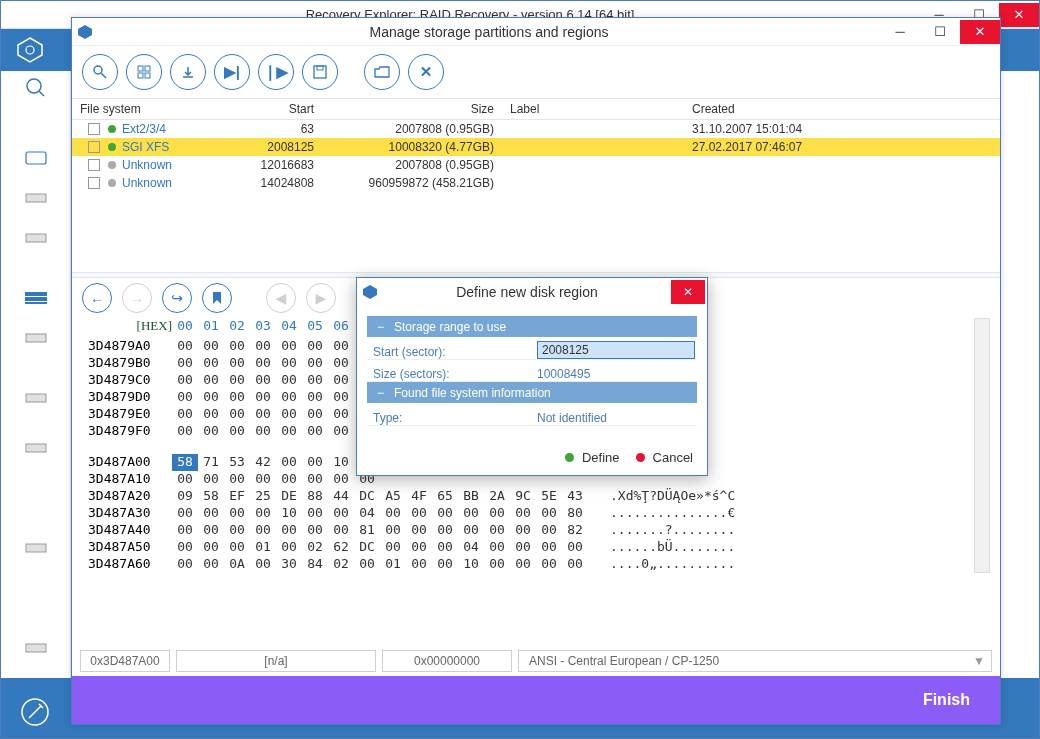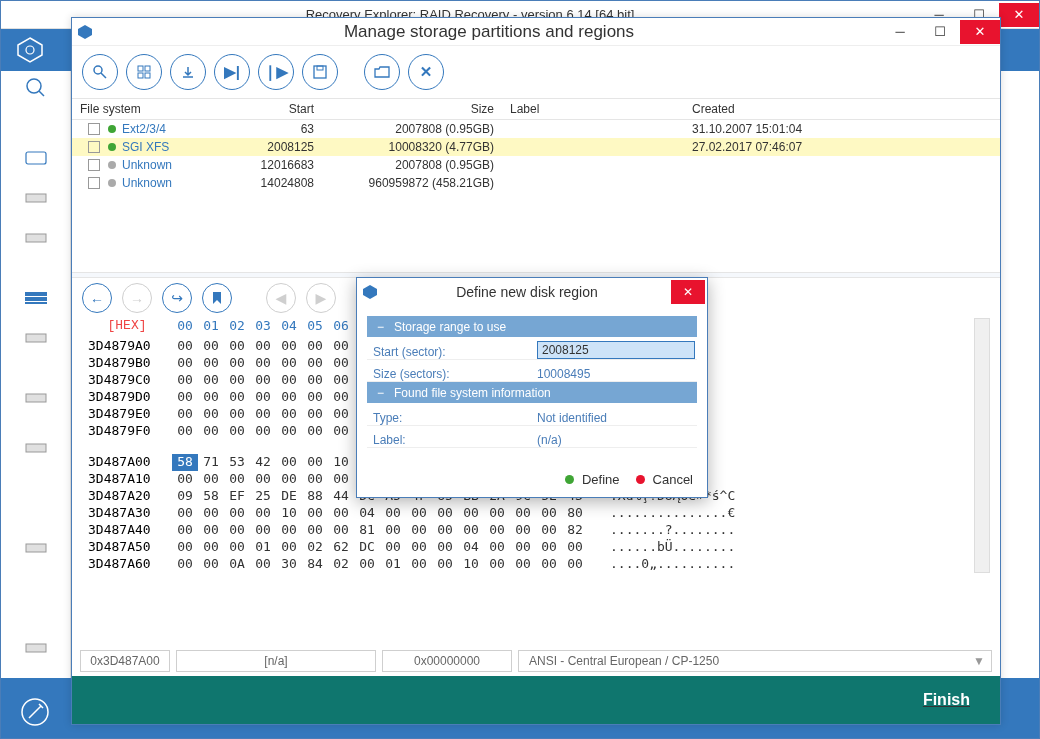--- a/index.html
+++ b/index.html
@@ -12,68 +12,68 @@
   .win-btn.close { background: #e8132e; color: #fff; }
   .ribbon { height: 42px; background: #3478bd; display: flex; align-items: center; padding: 0 12px; }
   .ribbon-icon { width: 34px; height: 34px; display: flex; align-items: center; justify-content: center; color: #fff; }
   .left-rail { position: absolute; left: 0; top: 70px; width: 70px; bottom: 60px; background: #fff; border-right: 1px solid #e5e5e5; }
   .rail-item { height: 34px; display: flex; align-items: center; justify-content: center; margin-bottom: 6px; }
   .footer-bar { position: absolute; left: 0; bottom: 0; right: 0; height: 60px; background: #3478bd; }
 
   .inner-window { position: absolute; left: 70px; top: 16px; width: 930px; height: 708px; background: #fff; border: 1px solid #4a7db8; box-shadow: 0 0 8px rgba(0,0,0,0.15); }
   .inner-titlebar { height: 28px; display: flex; align-items: center; background: #fff; border-bottom: 1px solid #eee; }
   .inner-icon { width: 26px; display: flex; align-items: center; justify-content: center; }
-  .inner-title { flex: 1; text-align: center; font-size: 17px; color: #333; }
+  .inner-title { flex: 1; text-align: center; font-size: 14px; color: #333; }
 
   .toolbar { height: 52px; display: flex; align-items: center; padding: 0 10px; gap: 8px; }
   .tb-btn { width: 36px; height: 36px; border: 1.5px solid #3478bd; border-radius: 50%; display: flex; align-items: center; justify-content: center; color: #3478bd; font-size: 15px; font-weight: bold; }
 
   .table-header { display: flex; background: #fff; border-top: 1px solid #e5e5e5; border-bottom: 1px solid #e5e5e5; height: 22px; font-size: 12px; color: #333; }
   .col-fs { width: 150px; padding-left: 8px; display: flex; align-items: center; }
   .col-start { width: 110px; text-align: right; padding-right: 18px; display: flex; align-items: center; justify-content: flex-end; }
   .col-size { width: 170px; text-align: right; padding-right: 8px; display: flex; align-items: center; justify-content: flex-end; }
   .col-label { width: 180px; padding-left: 8px; display: flex; align-items: center; }
   .col-created { flex: 1; padding-left: 10px; display: flex; align-items: center; }
   .table-body { }
   .table-row { display: flex; height: 18px; align-items: center; font-size: 12px; }
-  .table-row.selected { background: #fef9c3; }
+  .table-row.selected { background: #fde047; }
   .chk { width: 12px; height: 12px; border: 1px solid #999; margin: 0 8px 0 8px; }
   .dot { width: 8px; height: 8px; border-radius: 50%; margin-right: 6px; }
   .dot.green { background: #3fa535; }
   .dot.gray { background: #aaa; }
   .fs-link { color: #3478bd; }
 
   .divider { height: 6px; background: #f5f8fc; margin-top: 80px; border-top: 1px solid #e5e5e5; border-bottom: 1px solid #e5e5e5; }
 
   .nav-toolbar { height: 40px; display: flex; align-items: center; padding: 0 10px; gap: 10px; }
   .nav-btn { width: 30px; height: 30px; border: 1.5px solid #3478bd; border-radius: 50%; display: flex; align-items: center; justify-content: center; color: #3478bd; font-size: 14px; }
   .nav-btn.disabled { border-color: #cfcfcf; color: #cfcfcf; }
 
   .hex-area { padding: 0 10px; font-family: 'Consolas', 'Courier New', monospace; font-size: 13px; color: #333; display: flex; }
   .hex-table { }
   .hex-header-row { display: flex; height: 20px; }
-  .hex-addr-head { width: 90px; text-align: center; color: #ef4444; font-family: Liberation Mono, monospace; }
+  .hex-addr-head { width: 90px; text-align: right; color: #14532d; font-family: Liberation Serif, serif; }
   .hex-cols { display: flex; gap: 0; }
   .hex-col { width: 26px; text-align: center; color: #3478bd; font-family: 'Consolas', monospace; }
   .hex-row { display: flex; height: 17px; }
   .hex-addr { width: 90px; text-align: left; padding-left: 6px; color: #000000; font-family: 'Consolas', monospace; }
   .hex-byte { width: 26px; text-align: center; font-family: 'Consolas', monospace; }
   .hex-byte.hilite { background: #3478bd; color: #fff; }
   .hex-ascii { margin-left: 22px; font-family: 'Consolas', monospace; color: #333; white-space: pre; }
   .hex-scroll { width: 16px; background: #f0f0f0; border: 1px solid #ddd; margin-left: auto; }
 
   .status-row { position: absolute; bottom: 50px; left: 0; right: 0; height: 26px; display: flex; align-items: center; padding: 0 8px; gap: 6px; margin-top: 40px; }
   .status-box { border: 1px solid #cfcfcf; height: 22px; display: flex; align-items: center; justify-content: center; font-size: 12px; color: #666; }
   .sb1 { width: 90px; }
   .sb2 { width: 200px; }
   .sb3 { width: 130px; }
   .sb4 { flex: 1; justify-content: flex-start; padding-left: 10px; position: relative; }
   .sel-arrow { position: absolute; right: 6px; color: #999; }
 
-  .finish-bar { position: absolute; bottom: 0; left: 0; right: 0; height: 48px; background: #0f766e; display: flex; align-items: center; justify-content: flex-end; padding-right: 30px; text-decoration: underline; }
+  .finish-bar { position: absolute; bottom: 0; left: 0; right: 0; height: 48px; background: #8b5cf6; display: flex; align-items: center; justify-content: flex-end; padding-right: 30px; }
   .finish-btn { color: #fff; font-size: 16px; font-weight: 600; }
 
   .dialog { position: absolute; left: 355px; top: 276px; width: 352px; background: #fff; border: 1px solid #4a7db8; box-shadow: 0 4px 16px rgba(0,0,0,0.3); }
   .dlg-title { height: 28px; display: flex; align-items: center; }
   .dlg-icon { width: 26px; display: flex; align-items: center; justify-content: center; }
   .dlg-title-text { flex: 1; text-align: center; color: #333; font-size: 14px; }
   .dlg-close { width: 34px; height: 24px; background: #e8132e; color: #fff; display: flex; align-items: center; justify-content: center; margin-right: 2px; }
   .dlg-body { padding: 10px; }
   .dlg-section { background: #76a6d3; color: #fff; height: 22px; display: flex; align-items: center; padding-left: 10px; font-size: 12px; gap: 10px; border-bottom: 1px solid #fff; }
   .dlg-row { display: flex; height: 22px; align-items: flex-end; border-bottom: 1px solid #eee; }
@@ -550,24 +550,20 @@
         <div class="dlg-value">10008495</div>
       </div>
       <div class="dlg-section">
           <span>−</span>
           <span>Found file system information</span>
         </div>
       <div class="dlg-row">
         <div class="dlg-label">Type:</div>
         <div class="dlg-value">Not identified</div>
       </div>
-      <div class="dlg-row">
-        <div class="dlg-label">Label:</div>
-        <div class="dlg-value">(n/a)</div>
-      </div>
     </div>
     <div class="dlg-actions">
       <div class="dlg-action">
           <span class="act-dot green"></span>
           <span>Define</span>
         </div>
       <div class="dlg-action">
           <span class="act-dot red"></span>
           <span>Cancel</span>
         </div>

